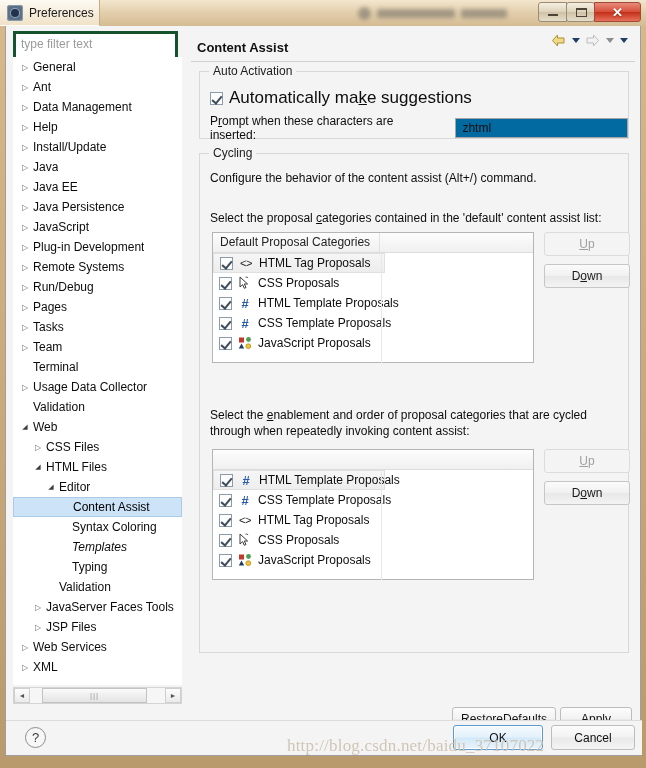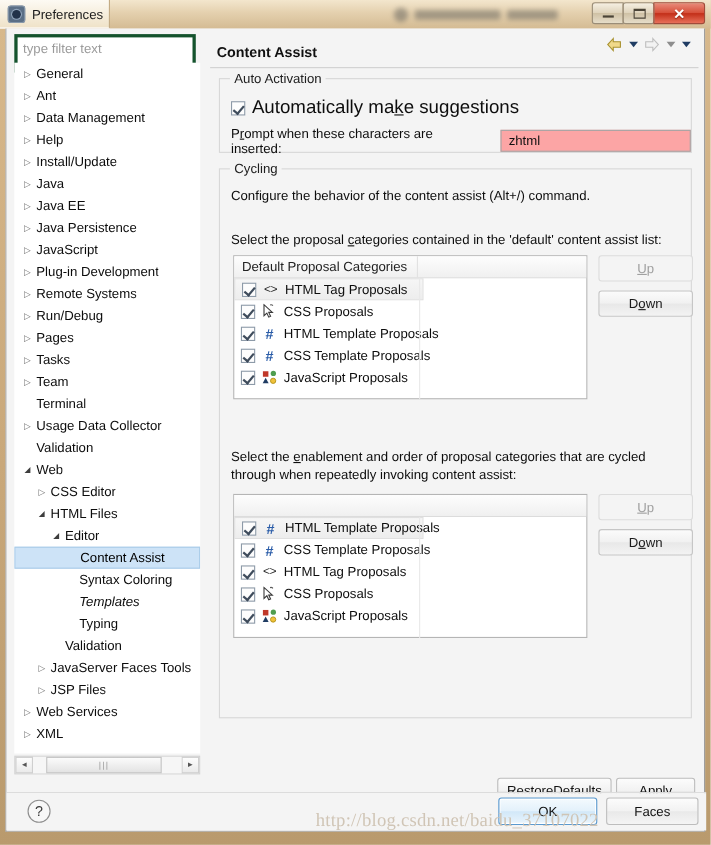--- a/index.html
+++ b/index.html
@@ -257,21 +257,21 @@
     border-width: 0 2px 2px 0;
     transform: rotate(40deg);
   }
   #prompt-row {
     position: absolute; left: 10px; top: 42px;
     display: flex; align-items: center; gap: 24px;
     font-size: 12px; color: #0d0d0d;
   }
   #prompt-input {
     width: 181px; height: 20px;
-    background: #fca5a5;
+    background: #0369a1;
     border: 1px solid #a5a5a5;
     font-size: 12px; color: #111;
     padding: 1px 0 4px 6px;
     line-height: 17px;
   }
 
   #grp-cycling { left: 8px; top: 86px; width: 430px; height: 500px; }
   .ctext {
     position: absolute;
     font-size: 12px; color: #0d0d0d;
@@ -517,21 +517,21 @@
             <div class="tnode" style="padding-left: 4px;">
               <span class="arrow"></span>
               <span class="lbl">Validation</span>
             </div>
             <div class="tnode" style="padding-left: 4px;">
               <span class="arrow open" style="font-size: 7px;">◢</span>
               <span class="lbl">Web</span>
             </div>
             <div class="tnode" style="padding-left: 17px;">
               <span class="arrow">▷</span>
-              <span class="lbl">CSS Editor</span>
+              <span class="lbl">CSS Files</span>
             </div>
             <div class="tnode" style="padding-left: 17px;">
               <span class="arrow open" style="font-size: 7px;">◢</span>
               <span class="lbl">HTML Files</span>
             </div>
             <div class="tnode" style="padding-left: 30px;">
               <span class="arrow open" style="font-size: 7px;">◢</span>
               <span class="lbl">Editor</span>
             </div>
             <div class="tnode sel" style="padding-left: 43px;">
@@ -763,20 +763,20 @@
               </div>
           </div>
 
         </div>
       </div>
 
       <div id="dlg-sep"></div>
       <div id="footer">
         <div id="help-btn">?</div>
         <div id="btn-ok">OK</div>
-        <div id="btn-cancel">Faces</div>
+        <div id="btn-cancel">Cancel</div>
       </div>
 
     </div>
   </div>
 
   <div id="watermark">http://blog.csdn.net/baidu_37107022</div>
 </div>
 
 </body></html>

